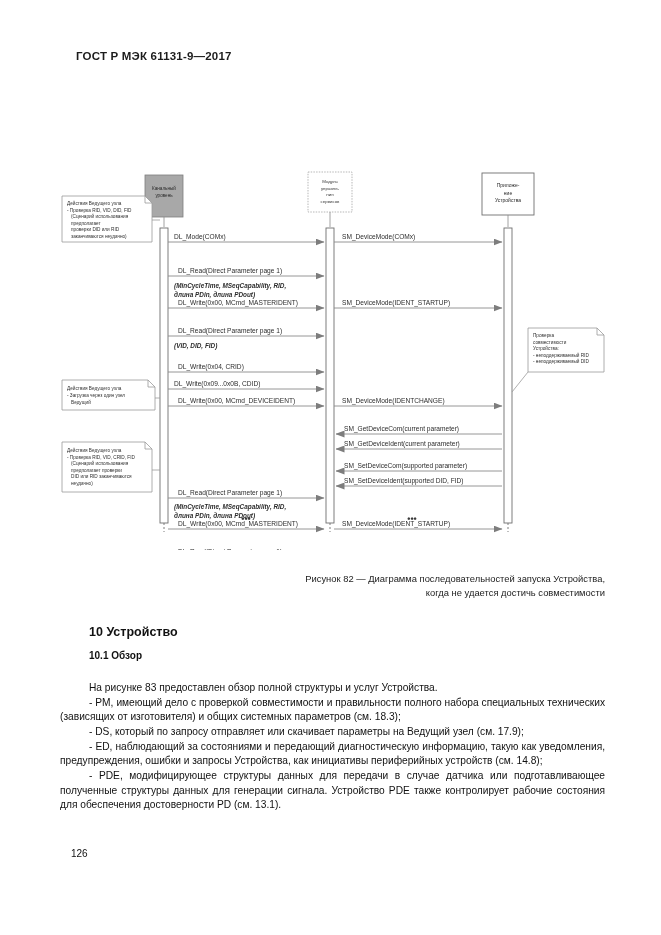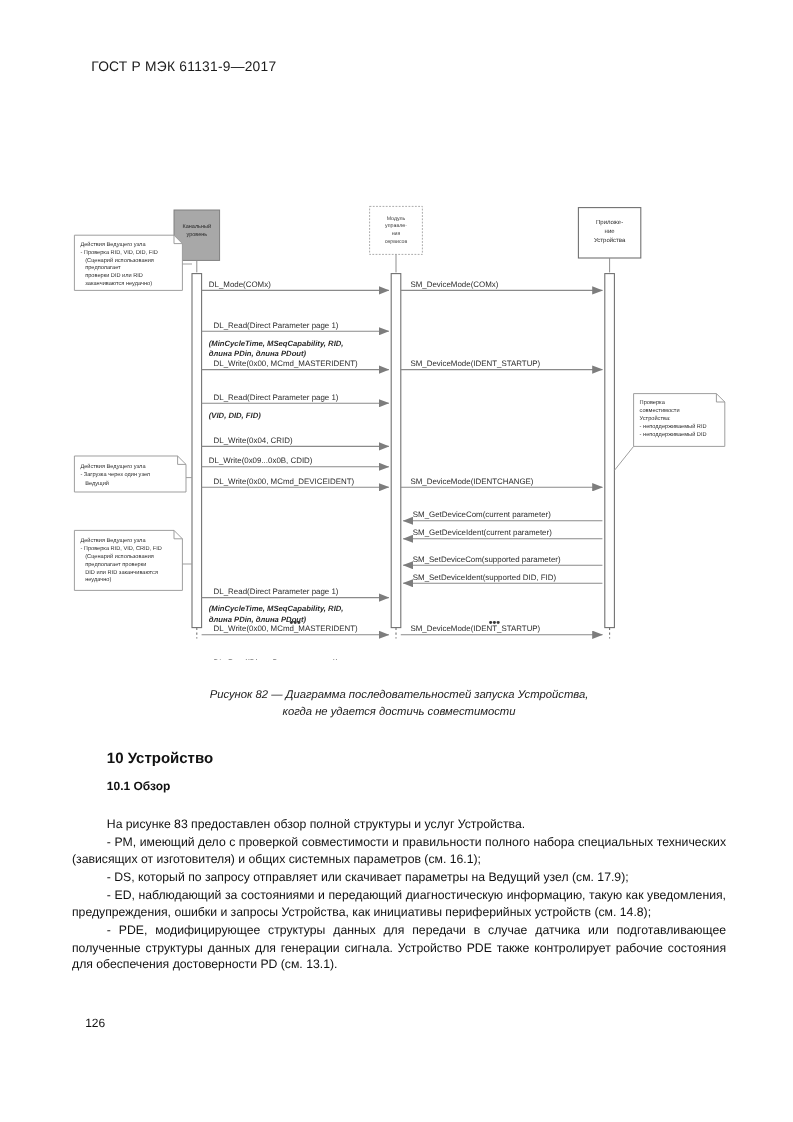--- a/index.html
+++ b/index.html
@@ -19,46 +19,45 @@
     overflow: hidden;
     box-shadow: 0 0 0 1px #e3e3e0;
   }
 
   
   .doc-header {
     position: absolute;
     left: 76px;
     top: 50px;
     font-size: 11.5px;
-    font-weight: normal;
+    font-weight: bold;
     letter-spacing: 0.2px;
     color: #1c1c1c;
   }
 
   
   .figure {
     position: absolute;
     left: 0;
     top: 80px;
     width: 661px;
     height: 470px;
   }
   .figure svg { display: block; }
 
   
   .fig-caption {
     position: absolute;
     left: 60px;
     top: 572px;
     width: 545px;
-    text-align: center;
+    text-align: right;
     font-size: 9.4px;
     color: #1c1c1c;
     line-height: 1.5;
-    font-style: italic;
   }
 
   
   .body-block {
     position: absolute;
     left: 60px;
     top: 613px;
     width: 545px;
     color: #111;
   }
@@ -264,21 +263,21 @@
   <div class="fig-caption">
     <div>Рисунок 82 — Диаграмма последовательностей запуска Устройства,</div>
     <div>когда не удается достичь совместимости</div>
   </div>
 
   <div class="body-block">
     <div class="h1">10 Устройство</div>
     <div class="h2">10.1 Обзор</div>
 
     <p class="para">На рисунке 83 предоставлен обзор полной структуры и услуг Устройства.</p>
-    <p class="para bullet">- PM, имеющий дело с проверкой совместимости и правильности полного набора специальных технических (зависящих от изготовителя) и общих системных параметров (см. 16.1);</p>
+    <p class="para bullet">- PM, имеющий дело с проверкой совместимости и правильности полного набора специальных технических (зависящих от изготовителя) и общих системных параметров (см. 18.3);</p>
     <p class="para bullet">- DS, который по запросу отправляет или скачивает параметры на Ведущий узел (см. 17.9);</p>
     <p class="para bullet">- ED, наблюдающий за состояниями и передающий диагностическую информацию, такую как уведомления, предупреждения, ошибки и запросы Устройства, как инициативы периферийных устройств (см. 14.8);</p>
     <p class="para bullet">- PDE, модифицирующее структуры данных для передачи в случае датчика или подготавливающее полученные структуры данных для генерации сигнала. Устройство PDE также контролирует рабочие состояния для обеспечения достоверности PD (см. 13.1).</p>
   </div>
 
   <div class="page-num">126</div>
 
 </div>
 
 </body></html>

